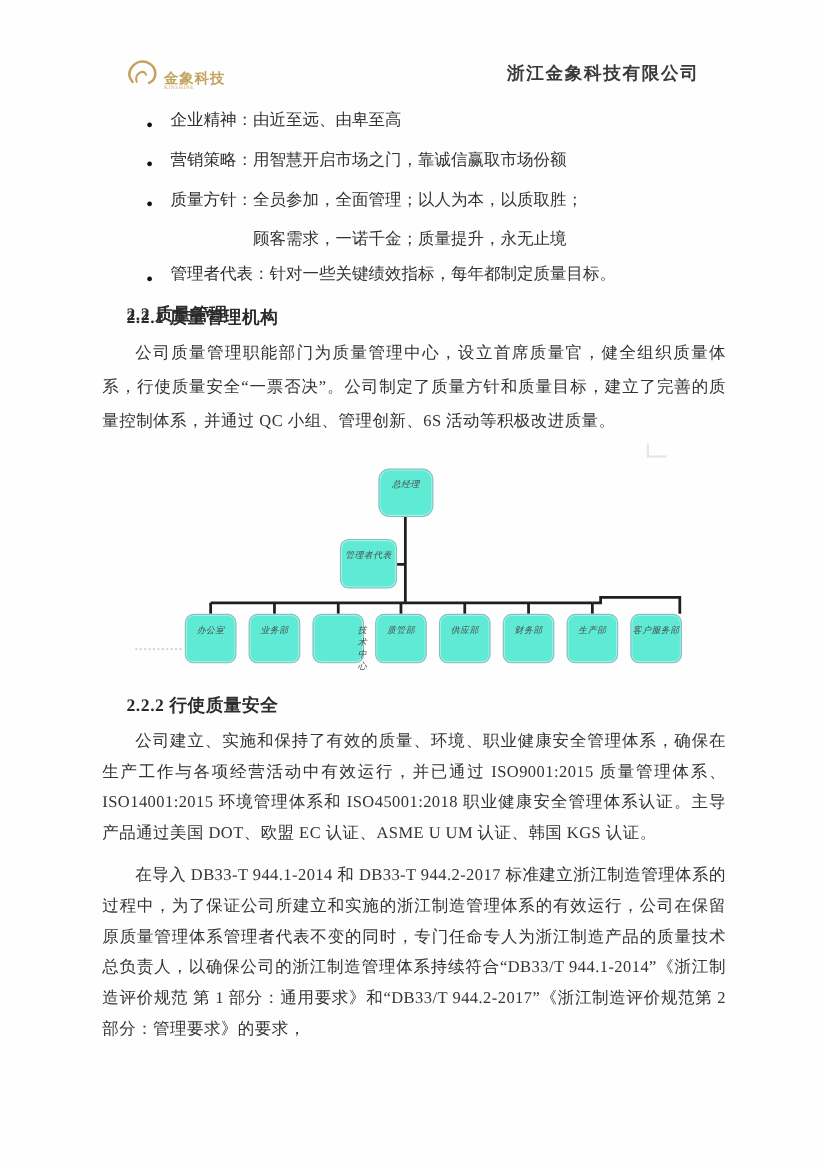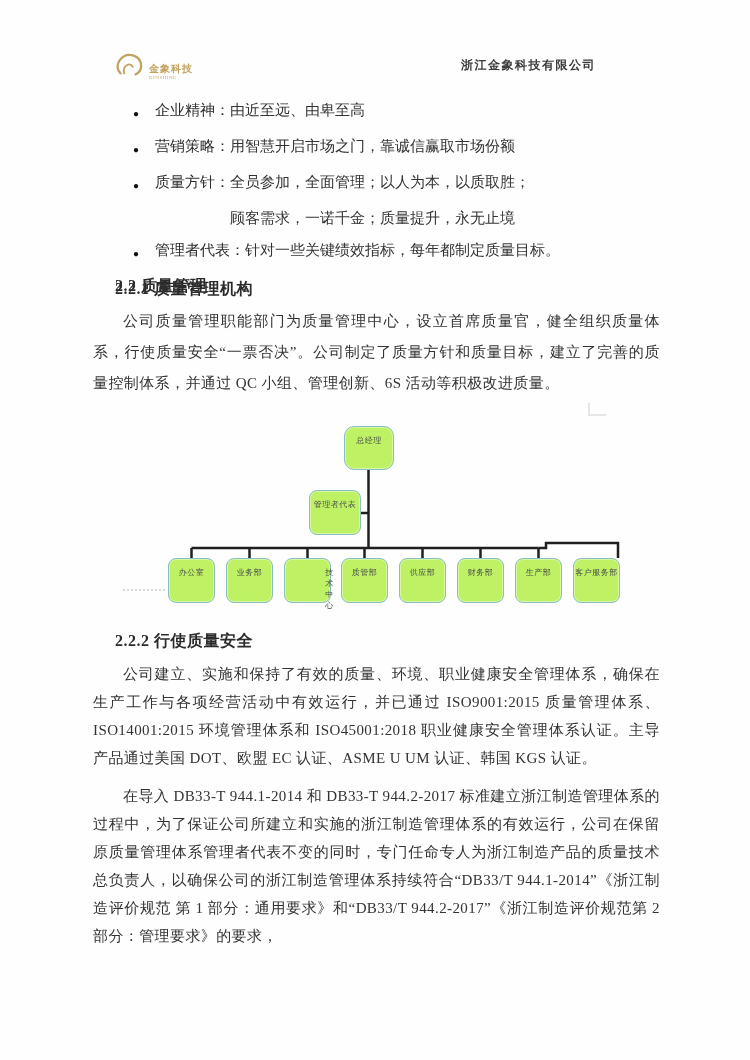--- a/index.html
+++ b/index.html
@@ -10,25 +10,25 @@
     background:#fefefe;
     font-family:"Liberation Serif","DejaVu Serif",serif;
     color:#333;
     overflow:hidden;
   }
 
   
   .logo { position:absolute; left:112px; top:50px; display:flex; align-items:center; gap:3px; }
   .logo-mark { width:34px; height:30px; }
   .logo-text { display:flex; flex-direction:column; line-height:1.05; }
-  .logo-cn { font-size:10px; font-weight:bold; color:#c2a35f; letter-spacing:1px;margin-top:14px; }
+  .logo-cn { font-size:13px; font-weight:bold; color:#c2a35f; letter-spacing:1px;margin-top:14px; }
   .logo-en { font-size:5px; color:#c9ad6c; letter-spacing:0.5px; }
   .company-name {
     position:absolute; left:461px; top:57px;
-    font-size:12px; font-weight:bold; color:#3a3a3a; letter-spacing:1.5px;
+    font-size:16px; font-weight:bold; color:#3a3a3a; letter-spacing:1.5px;
   }
 
   
   .bullets { position:absolute; left:133px; top:100px; width:530px; font-size:15px; }
   .bullet-row { display:flex; line-height:20px; margin-bottom:12px; }
   .bullet-dot { font-size:10px; width:11px; margin-right:11px; padding-top:4px; color:#111; }
   .bullet-label { font-weight:normal; color:#2e2e2e; }
   .bullet-text { color:#333; }
   .bullet-cont { line-height:20px; margin:0 0 12px 97px; color:#333; }
 
@@ -47,28 +47,29 @@
   }
   .p-1 { top:306px; line-height:31px; }
   .p-2 { top:660px; line-height:28px; }
   .p-3 { top:782px; line-height:28px; }
 
   
   .diagram { position:absolute; left:120px; top:400px; width:520px; height:215px; }
   .diagram svg.lines { position:absolute; left:0; top:0; width:520px; height:215px; }
   .org-box {
     position:absolute;
-    background:#bef264;
+    background:#5eead4;
     border:1.5px solid #8abfc1;
     border-radius:8px;
     font-size:8px; color:#4a4a4a;
     display:flex; justify-content:center;
     padding-top:8px;
     letter-spacing:0.5px;
     box-shadow:0 0 0 1px rgba(255,255,255,0.4) inset;
+    font-style:italic;
   }
   .box-root { left:224px; top:26px;  width:50px; height:44px; border-radius:10px; }
   .box-rep  { left:189px; top:90px;  width:52px; height:45px; }
   .box-child{ top:158px; width:47px; height:45px; }
   .c0 { left:48px; }  .c1 { left:106px; } .c2 { left:164px;padding-left:44px; } .c3 { left:221px; }
   .c4 { left:279px; } .c5 { left:337px; } .c6 { left:395px; } .c7 { left:453px; }
   .corner-mark {
     position:absolute; left:468px; top:3px; width:18px; height:13px;
     border-left:2px solid #e6e6e6; border-bottom:2px solid #e6e6e6;
   }

